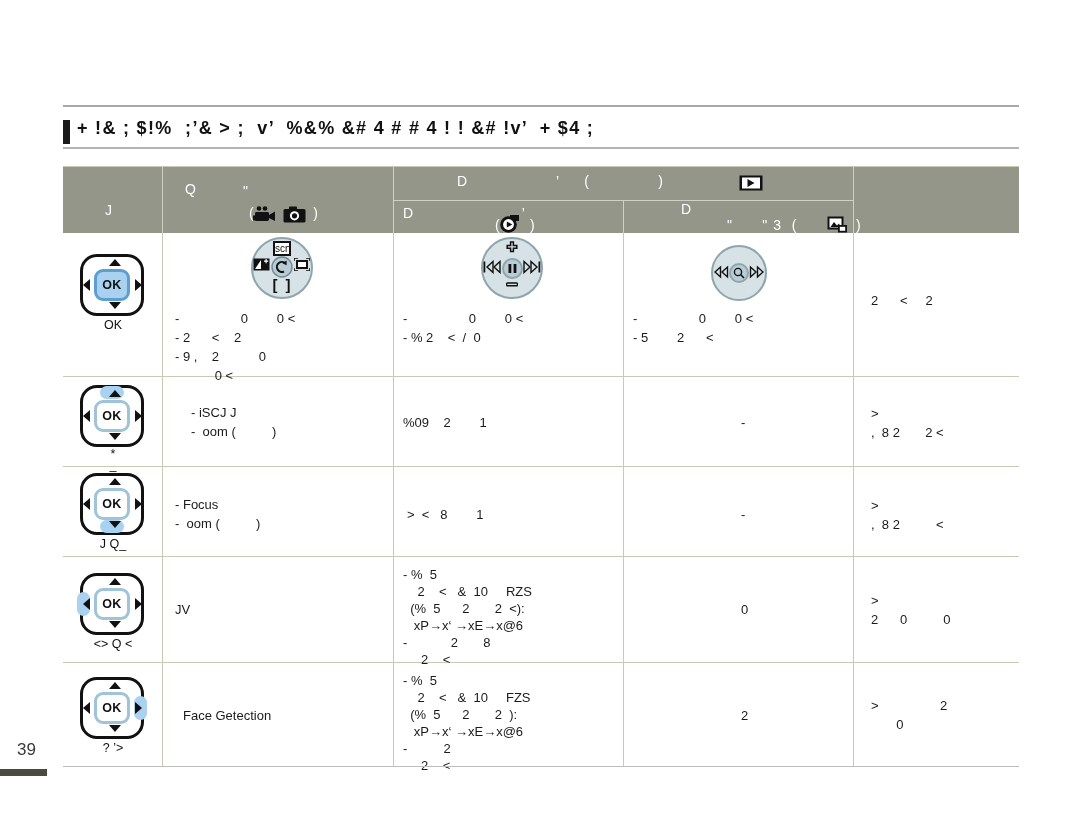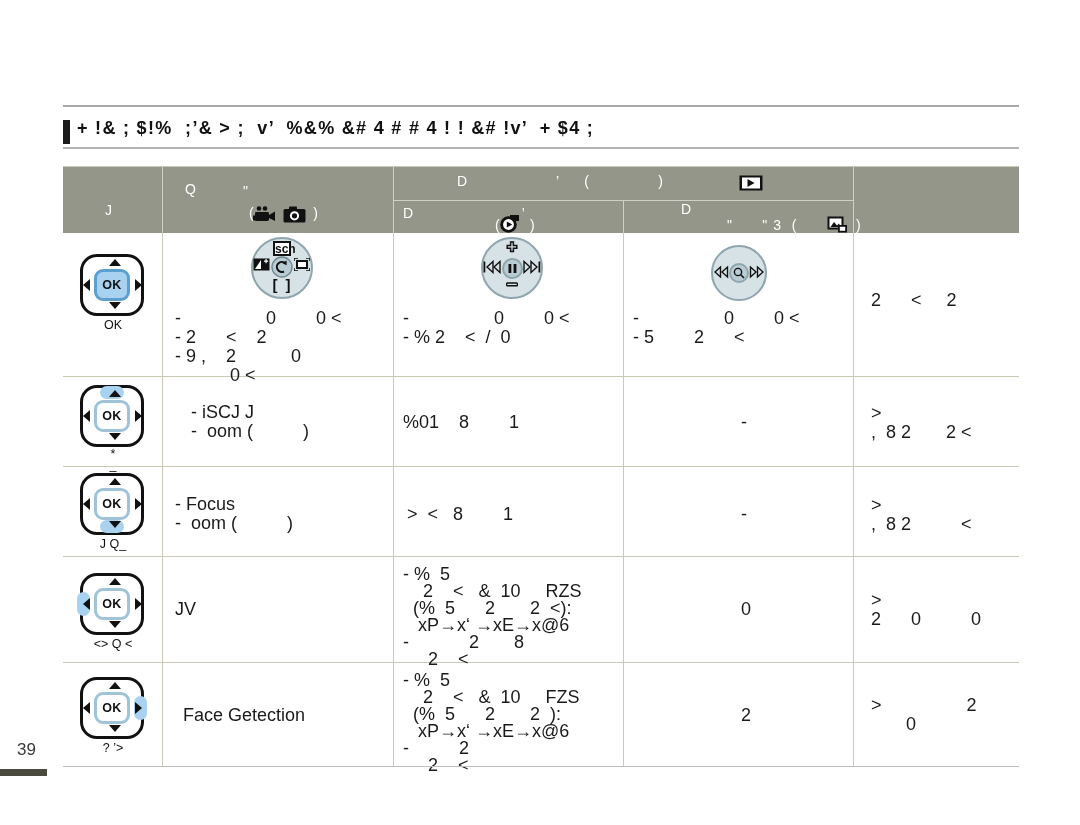--- a/index.html
+++ b/index.html
@@ -46,21 +46,21 @@
   .hdr .vline{position:absolute;top:0;width:1px;height:66px;background:#cfd0c6;}
   .hdr .hline{position:absolute;height:1px;background:#cfd0c6;}
   .hdr .cap{
     position:absolute;color:#ffffff;font-size:14px;white-space:pre;letter-spacing:1px;
   }
   .hdr .icon{position:absolute;}
 
   .row{position:absolute;left:0;width:956px;border-bottom:1px solid #c9c9b5;box-sizing:border-box;}
   .row .vline{position:absolute;top:0;bottom:0;width:1px;background:#c9c9b5;}
   .cell-txt{
-    position:absolute;font-size:18px;line-height:19px;color:#1a1a1a;white-space:pre;
+    position:absolute;font-size:13px;line-height:19px;color:#1a1a1a;white-space:pre;
   }
 
   
   .dpad{position:absolute;width:74px;height:66px;}
   .dpad .body{
     position:absolute;left:4px;top:0;width:64px;height:62px;
     border:3px solid #111;border-radius:17px;background:#fff;box-sizing:border-box;
   }
   .dpad .ok{
     position:absolute;left:18px;top:15px;width:36px;height:32px;border-radius:9px;
@@ -91,21 +91,21 @@
     background:#d7e2e6;border:2px solid #8fa5ae;box-sizing:border-box;
   }
   .rpad .ctr{
     position:absolute;border-radius:50%;background:#b9ccd3;border:2px solid #8fa5ae;
     box-sizing:border-box;display:flex;align-items:center;justify-content:center;
   }
   .gly{position:absolute;display:flex;align-items:center;justify-content:center;color:#111;}
 
   .scn-box{
     position:absolute;background:#fff;border:2px solid #111;box-sizing:border-box;
-    font-size:12px;font-weight:bold;line-height:8px;text-align:center;color:#111;
+    font-size:10px;font-weight:normal;line-height:8px;text-align:center;color:#111;
   }
 
   
   .pageno{
     position:absolute;left:17px;top:740px;font-size:17px;color:#3a3a3a;font-weight:normal;
   }
   .pagebar{position:absolute;left:0;top:769px;width:47px;height:7px;background:#4a4a3e;}
   .botline{position:absolute;left:63px;top:766px;width:956px;height:1px;background:#bdbdbd;}
 </style>
 </head>
@@ -311,21 +311,21 @@
       <div class="tri dn"></div>
       <div class="tri lf"></div>
       <div class="tri rt"></div>
       <div class="ok">OK</div>
       <div class="lbl" style="line-height:11px">*
 _</div>
     </div>
 
     <div class="cell-txt" style="left:128px;top:26px">- iSCJ J
 -  oom (          )</div>
-    <div class="cell-txt" style="left:340px;top:36px">%01    8        1</div>
+    <div class="cell-txt" style="left:340px;top:36px">%09    2        1</div>
     <div class="cell-txt" style="left:678px;top:36px">-</div>
     <div class="cell-txt" style="left:808px;top:27px">&gt;
 ,  8 2       2 &lt;</div>
   </div>
 
   <div class="row" style="top:300px;height:90px">
     <div class="vline" style="left:99px"></div>
     <div class="vline" style="left:330px"></div>
     <div class="vline" style="left:560px"></div>
     <div class="vline" style="left:790px"></div>

